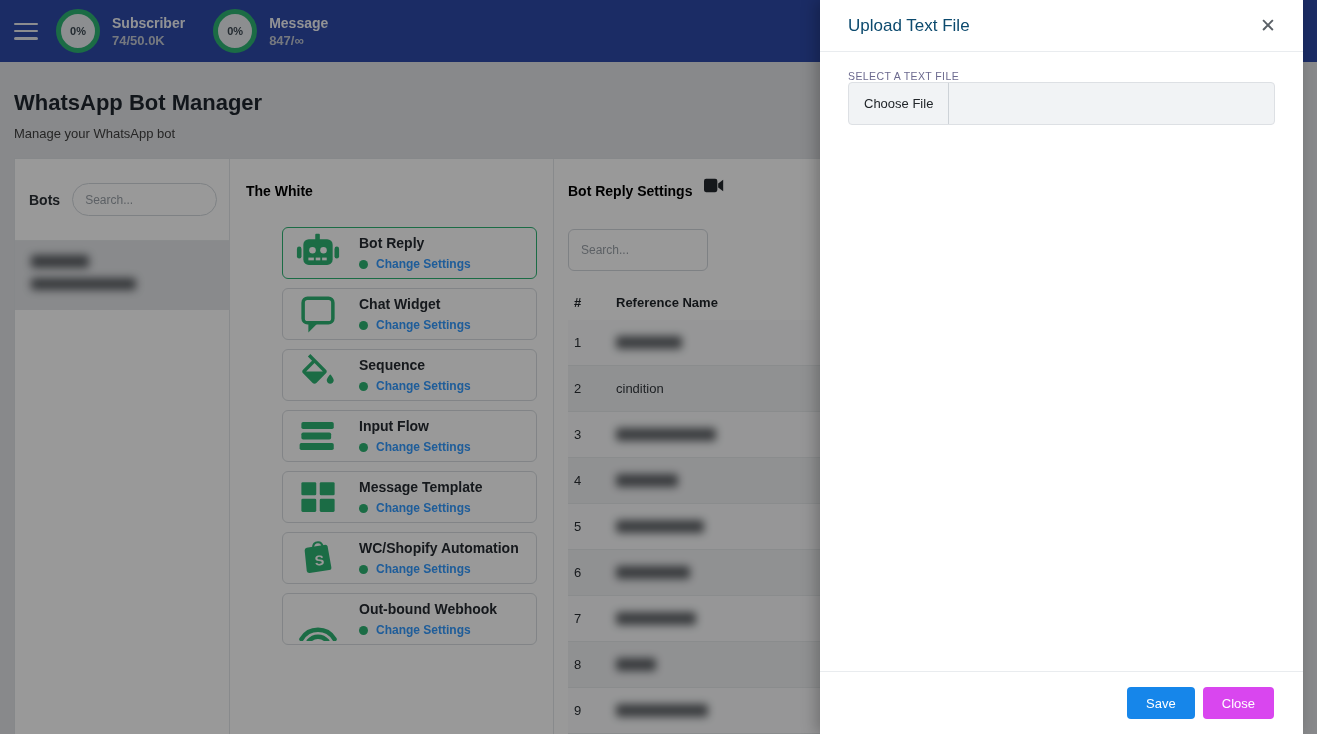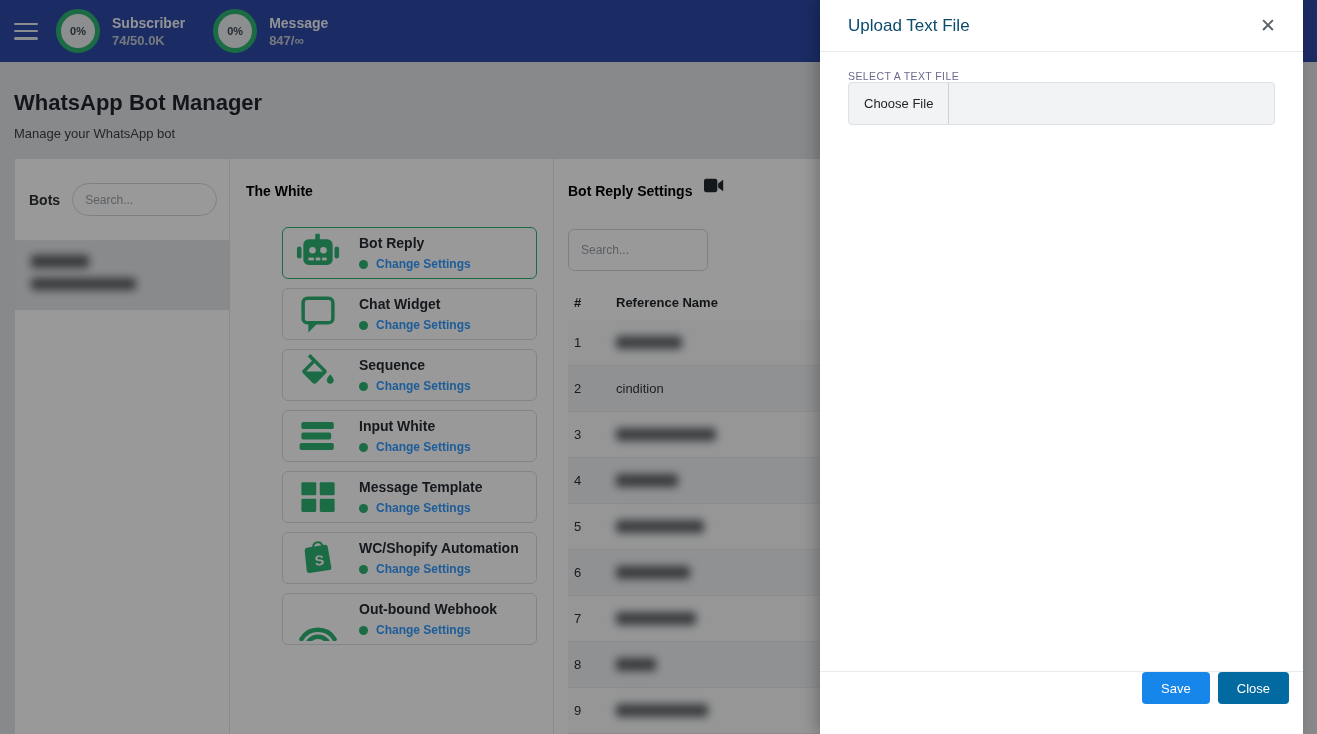--- a/index.html
+++ b/index.html
@@ -75,25 +75,25 @@
   .modal-close { font-size:19px; color:#5a6066; cursor:pointer; line-height:1; background:none; border:none; }
   .modal-body { padding:18px 28px; }
   .field-label { font-size:10.5px; letter-spacing:.4px; color:#6c6a8f; text-transform:uppercase; }
   .file-input { height:43px; background:#f1f3f5; border:1px solid #dde0e4; border-radius:4px;
                 display:flex; align-items:stretch; overflow:hidden; cursor:pointer; }
   .file-btn { display:flex; align-items:center; padding:0 15px; font-size:13px; color:#212529;
               border-right:1px solid #cdd2d7; }
   .file-status { display:flex; align-items:center; padding:0 13px; font-size:13px; color:#595f66; }
   .file-help { margin-top:13px; font-size:11px; color:#75797e; }
   .modal-footer { position:absolute; bottom:0; left:0; right:0; height:63px; border-top:1px solid #e9ecef;
-                  display:flex; align-items:flex-start; justify-content:flex-end; gap:8px; padding:0 14px; background:#fff; }
+                  display:flex; align-items:center; justify-content:flex-end; gap:8px; padding:0 29px; background:#fff; }
   .btn { border:none; border-radius:4px; height:32px; padding:0 19px; font-size:13px; color:#fff; cursor:pointer;
          font-family:inherit; }
   .btn-save { background:#1686ea; }
-  .btn-close { background:#0369a1; }
+  .btn-close { background:#d946ef; }
 </style>
 </head>
 <body>
 
 <div class="stage">
 
   <div class="underpage">
 
     <header class="navbar">
       <div class="hamburger">
@@ -197,21 +197,21 @@
 
           <div class="card">
             <span class="card-icon">
               <svg width="42" height="42" viewBox="0 0 48 48" fill="#2eb474">
                 <rect x="5" y="8" width="37" height="8" rx="2"></rect>
                 <rect x="5" y="20" width="34" height="8" rx="2"></rect>
                 <rect x="3" y="32" width="39" height="8" rx="2"></rect>
               </svg>
               </span>
             <div class="card-body">
-              <div class="card-label">Input White</div>
+              <div class="card-label">Input Flow</div>
               <div class="card-action">
                 <span class="dot"></span>
                 <span class="action-label">Change Settings</span>
               </div>
             </div>
           </div>
 
           <div class="card">
             <span class="card-icon">
               <svg width="42" height="42" viewBox="0 0 48 48" fill="#2eb474">

